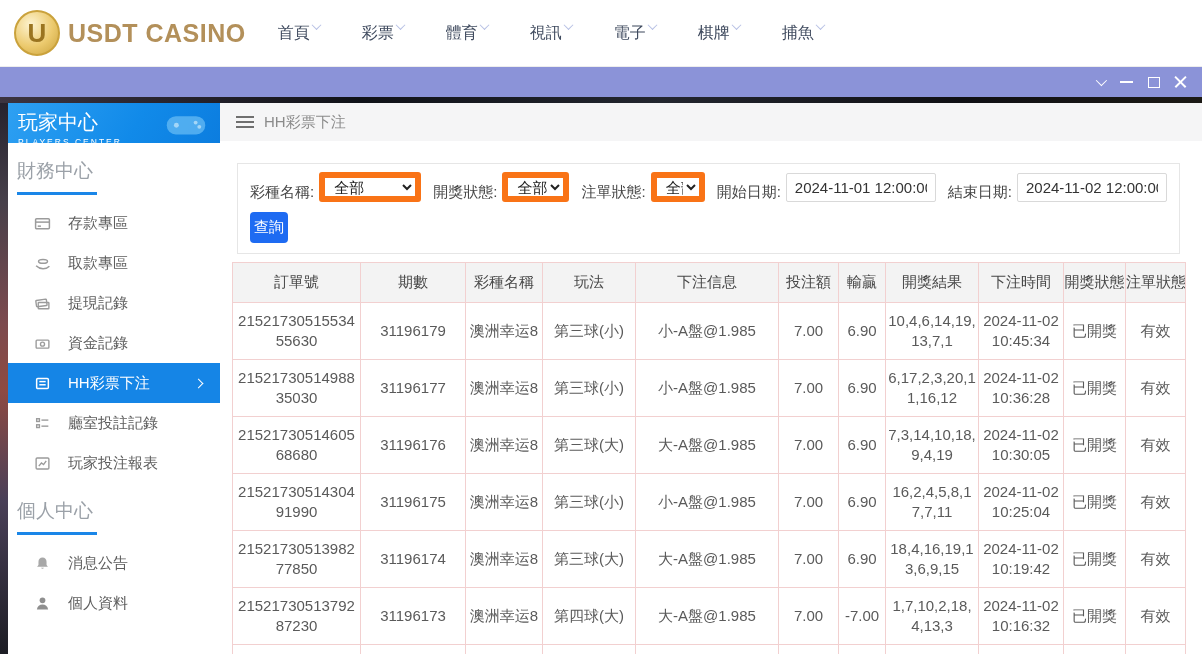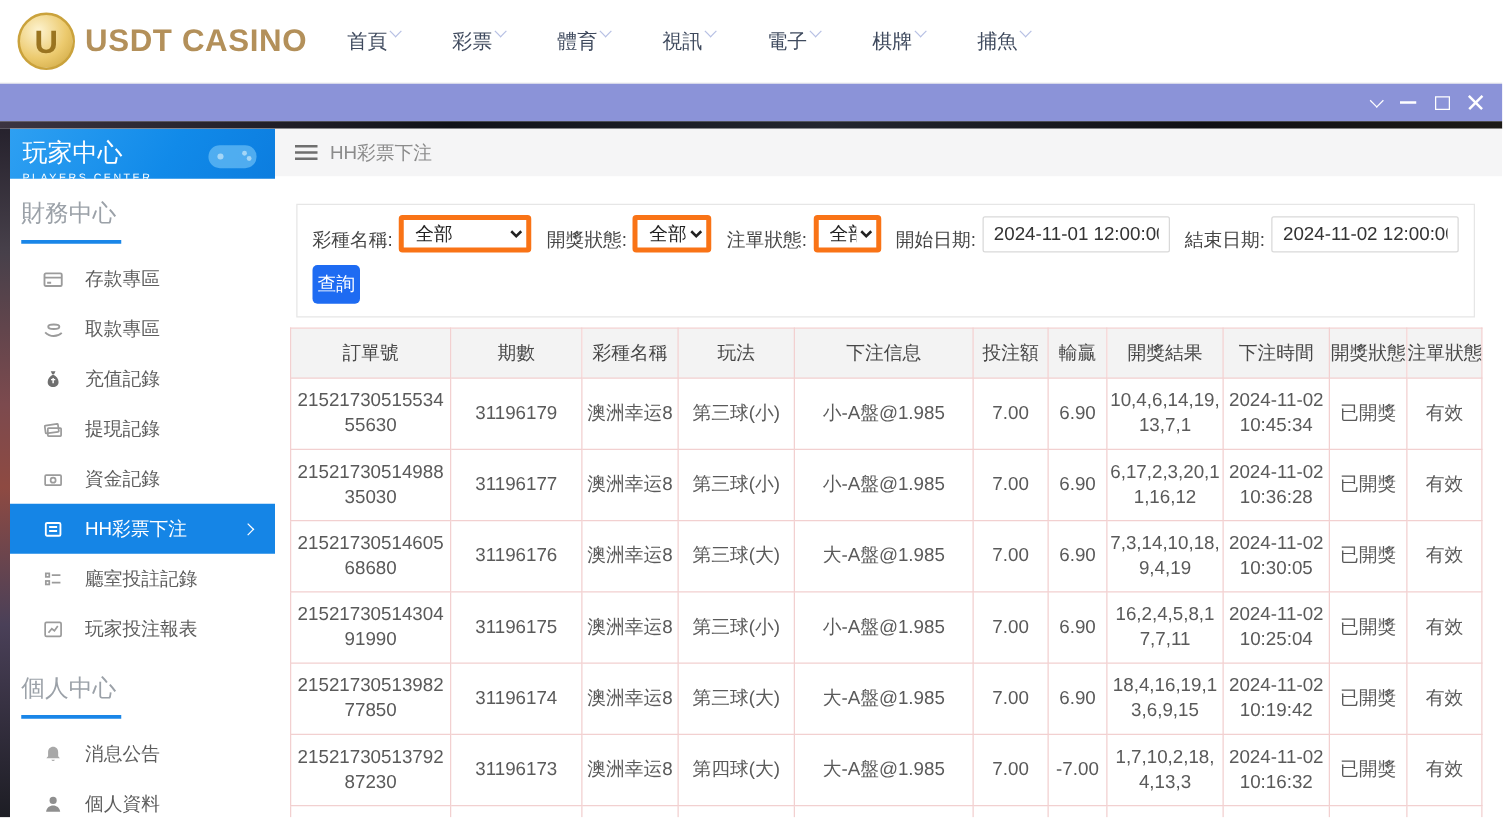--- a/index.html
+++ b/index.html
@@ -57,21 +57,21 @@
   .content { flex:1; background:#fff; overflow:hidden; display:flex; flex-direction:column; }
   .crumb { height:38px; background:#f5f5f6; display:flex; align-items:center; padding-left:16px; gap:10px;
     color:#8b8b8b; font-size:15px; flex-shrink:0; }
   .burger { display:flex; flex-direction:column; gap:3px; cursor:pointer; }
   .burger i { width:18px; height:2px; background:#6f6f6f; }
 
   .fpanel { margin:22px 22px 0 17px; border:1px solid #e6e6e6; padding:8px 12px 10px; }
   .frow { display:flex; align-items:flex-end; font-size:15px; color:#464646; }
   .flabel { margin-right:5px; white-space:nowrap; }
   .fgap { margin-right:12px; }
-  select { height:30px; font-size:15px; color:#222; border:4px solid #f97316; border-radius:3px; background:#fff; padding-left:5px; }
+  select { height:30px; font-size:15px; color:#222; border:6px solid #f97316; border-radius:3px; background:#fff; padding-left:5px; }
   .sel-lg { width:146px; } .sel-sm { width:68px; } .sel-xs { width:54px; }
   .date-input { width:150px; height:29px; border:1px solid #d9d9d9; border-radius:2px; padding:0 8px; font-size:15px; color:#333; }
   .btn-row { margin-top:10px; }
   .search-btn { background:#1e6bf2; color:#fff; border:none; border-radius:4px; font-size:15px; padding:6px 4px; cursor:pointer; }
 
   
   .bet-table { margin:8px 0 0 12px; border-collapse:collapse; table-layout:fixed; width:953px;
     font-size:15px; color:#5a5a5a; text-align:center; }
   .bet-table th,.bet-table td { border:1px solid #f2d0d0; }
   .bet-table th { background:#f3f3f3; height:40px; font-weight:400; color:#474747; padding:0; white-space:nowrap; overflow:hidden; }
@@ -171,30 +171,20 @@
           <span>存款專區</span>
         </div>
         <div class="menu-item">
           <span class="micon">
             <svg width="17" height="17" viewBox="0 0 16 16" fill="none" stroke="#9b9b9b" stroke-width="1.4">
                 <ellipse cx="8.5" cy="6" rx="4.2" ry="1.7"></ellipse>
                 <path d="M2 10.2c2.2 2.2 4.4 2.8 6.5 2.8s4.2-.6 6-2.4"></path>
               </svg>
           </span>
           <span>取款專區</span>
-        </div>
-        <div class="menu-item">
-          <span class="micon">
-            <svg width="17" height="17" viewBox="0 0 16 16">
-                <path d="M6.2 1.8h3.6L8.7 4.1H7.3z" fill="#6f6f6f"></path>
-                <path d="M8 4.3C5.4 5.6 3.9 7.7 3.9 9.9c0 2.4 1.8 3.8 4.1 3.8s4.1-1.4 4.1-3.8c0-2.2-1.5-4.3-4.1-5.6z" fill="#6f6f6f"></path>
-                <path d="M8 7v4M6.4 8.2h3.2" stroke="#fff" stroke-width="1.1"></path>
-              </svg>
-          </span>
-          <span>充值記錄</span>
         </div>
         <div class="menu-item">
           <span class="micon">
             <svg width="17" height="17" viewBox="0 0 16 16" fill="none" stroke="#9b9b9b" stroke-width="1.3">
                 <rect x="2" y="4.5" width="10" height="6" rx="0.6" transform="rotate(-8 7 7.5)"></rect>
                 <rect x="4" y="7" width="10" height="6" rx="0.6"></rect>
               </svg>
           </span>
           <span>提現記錄</span>
         </div>

